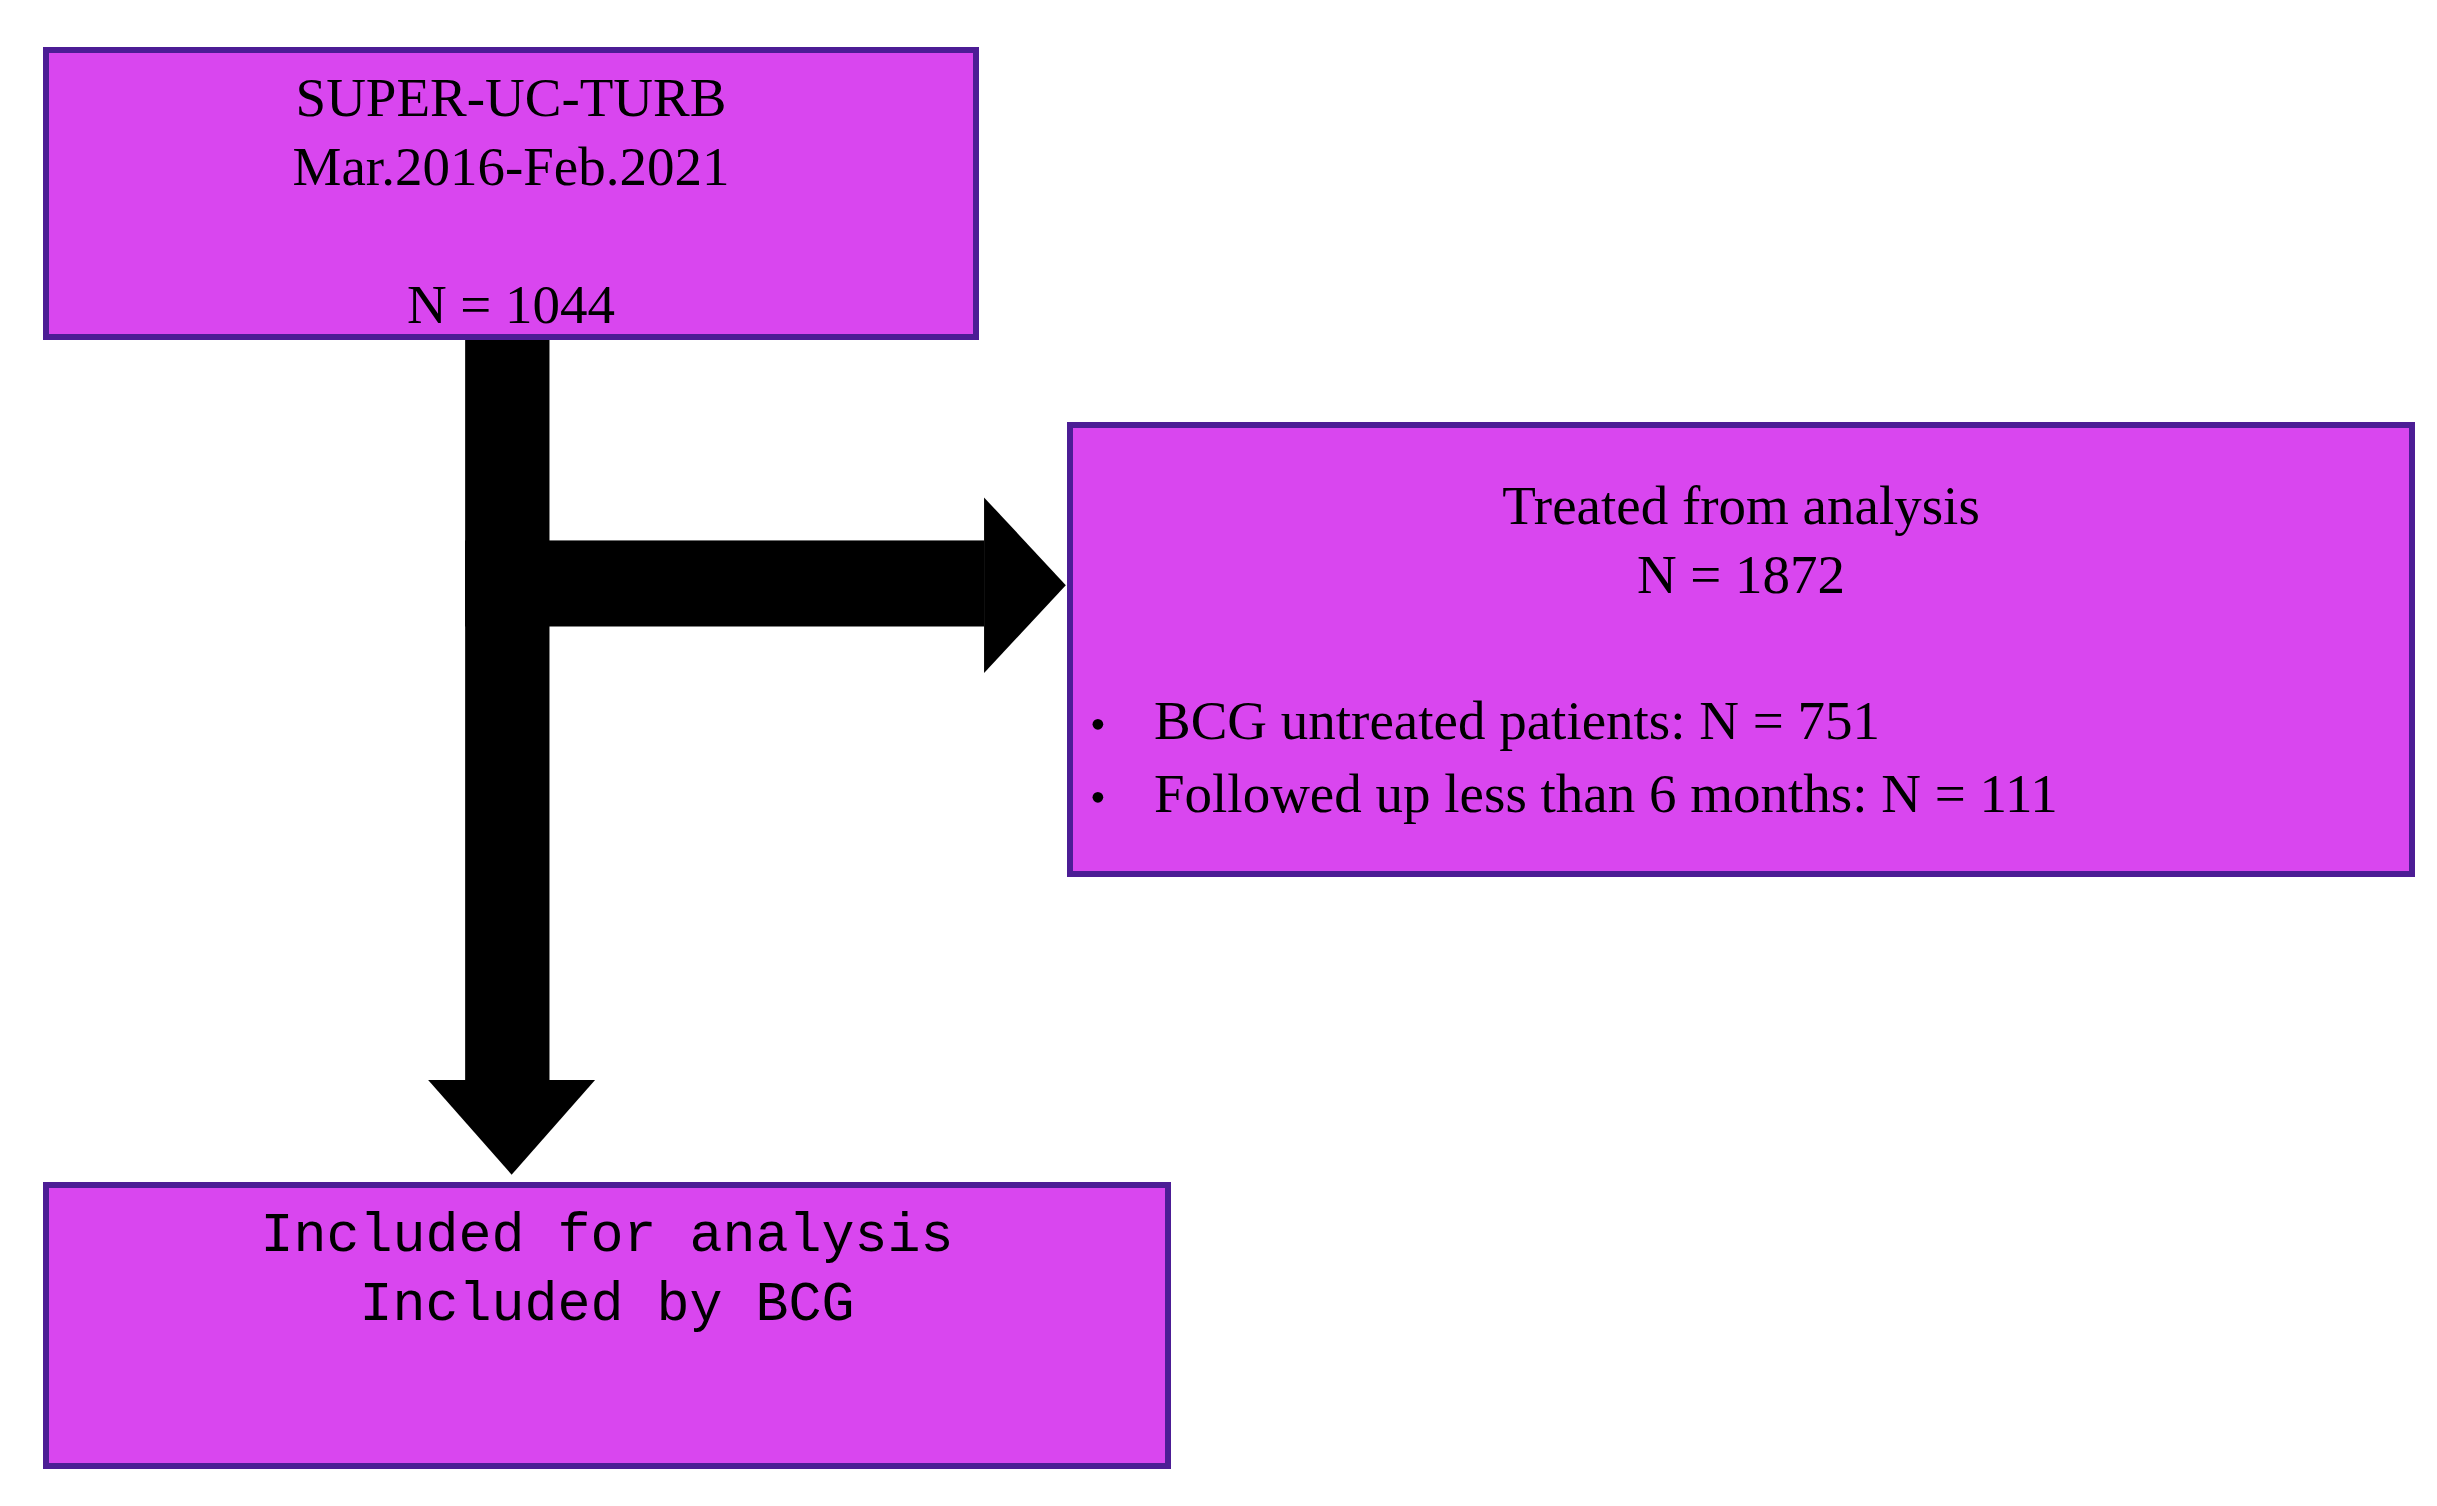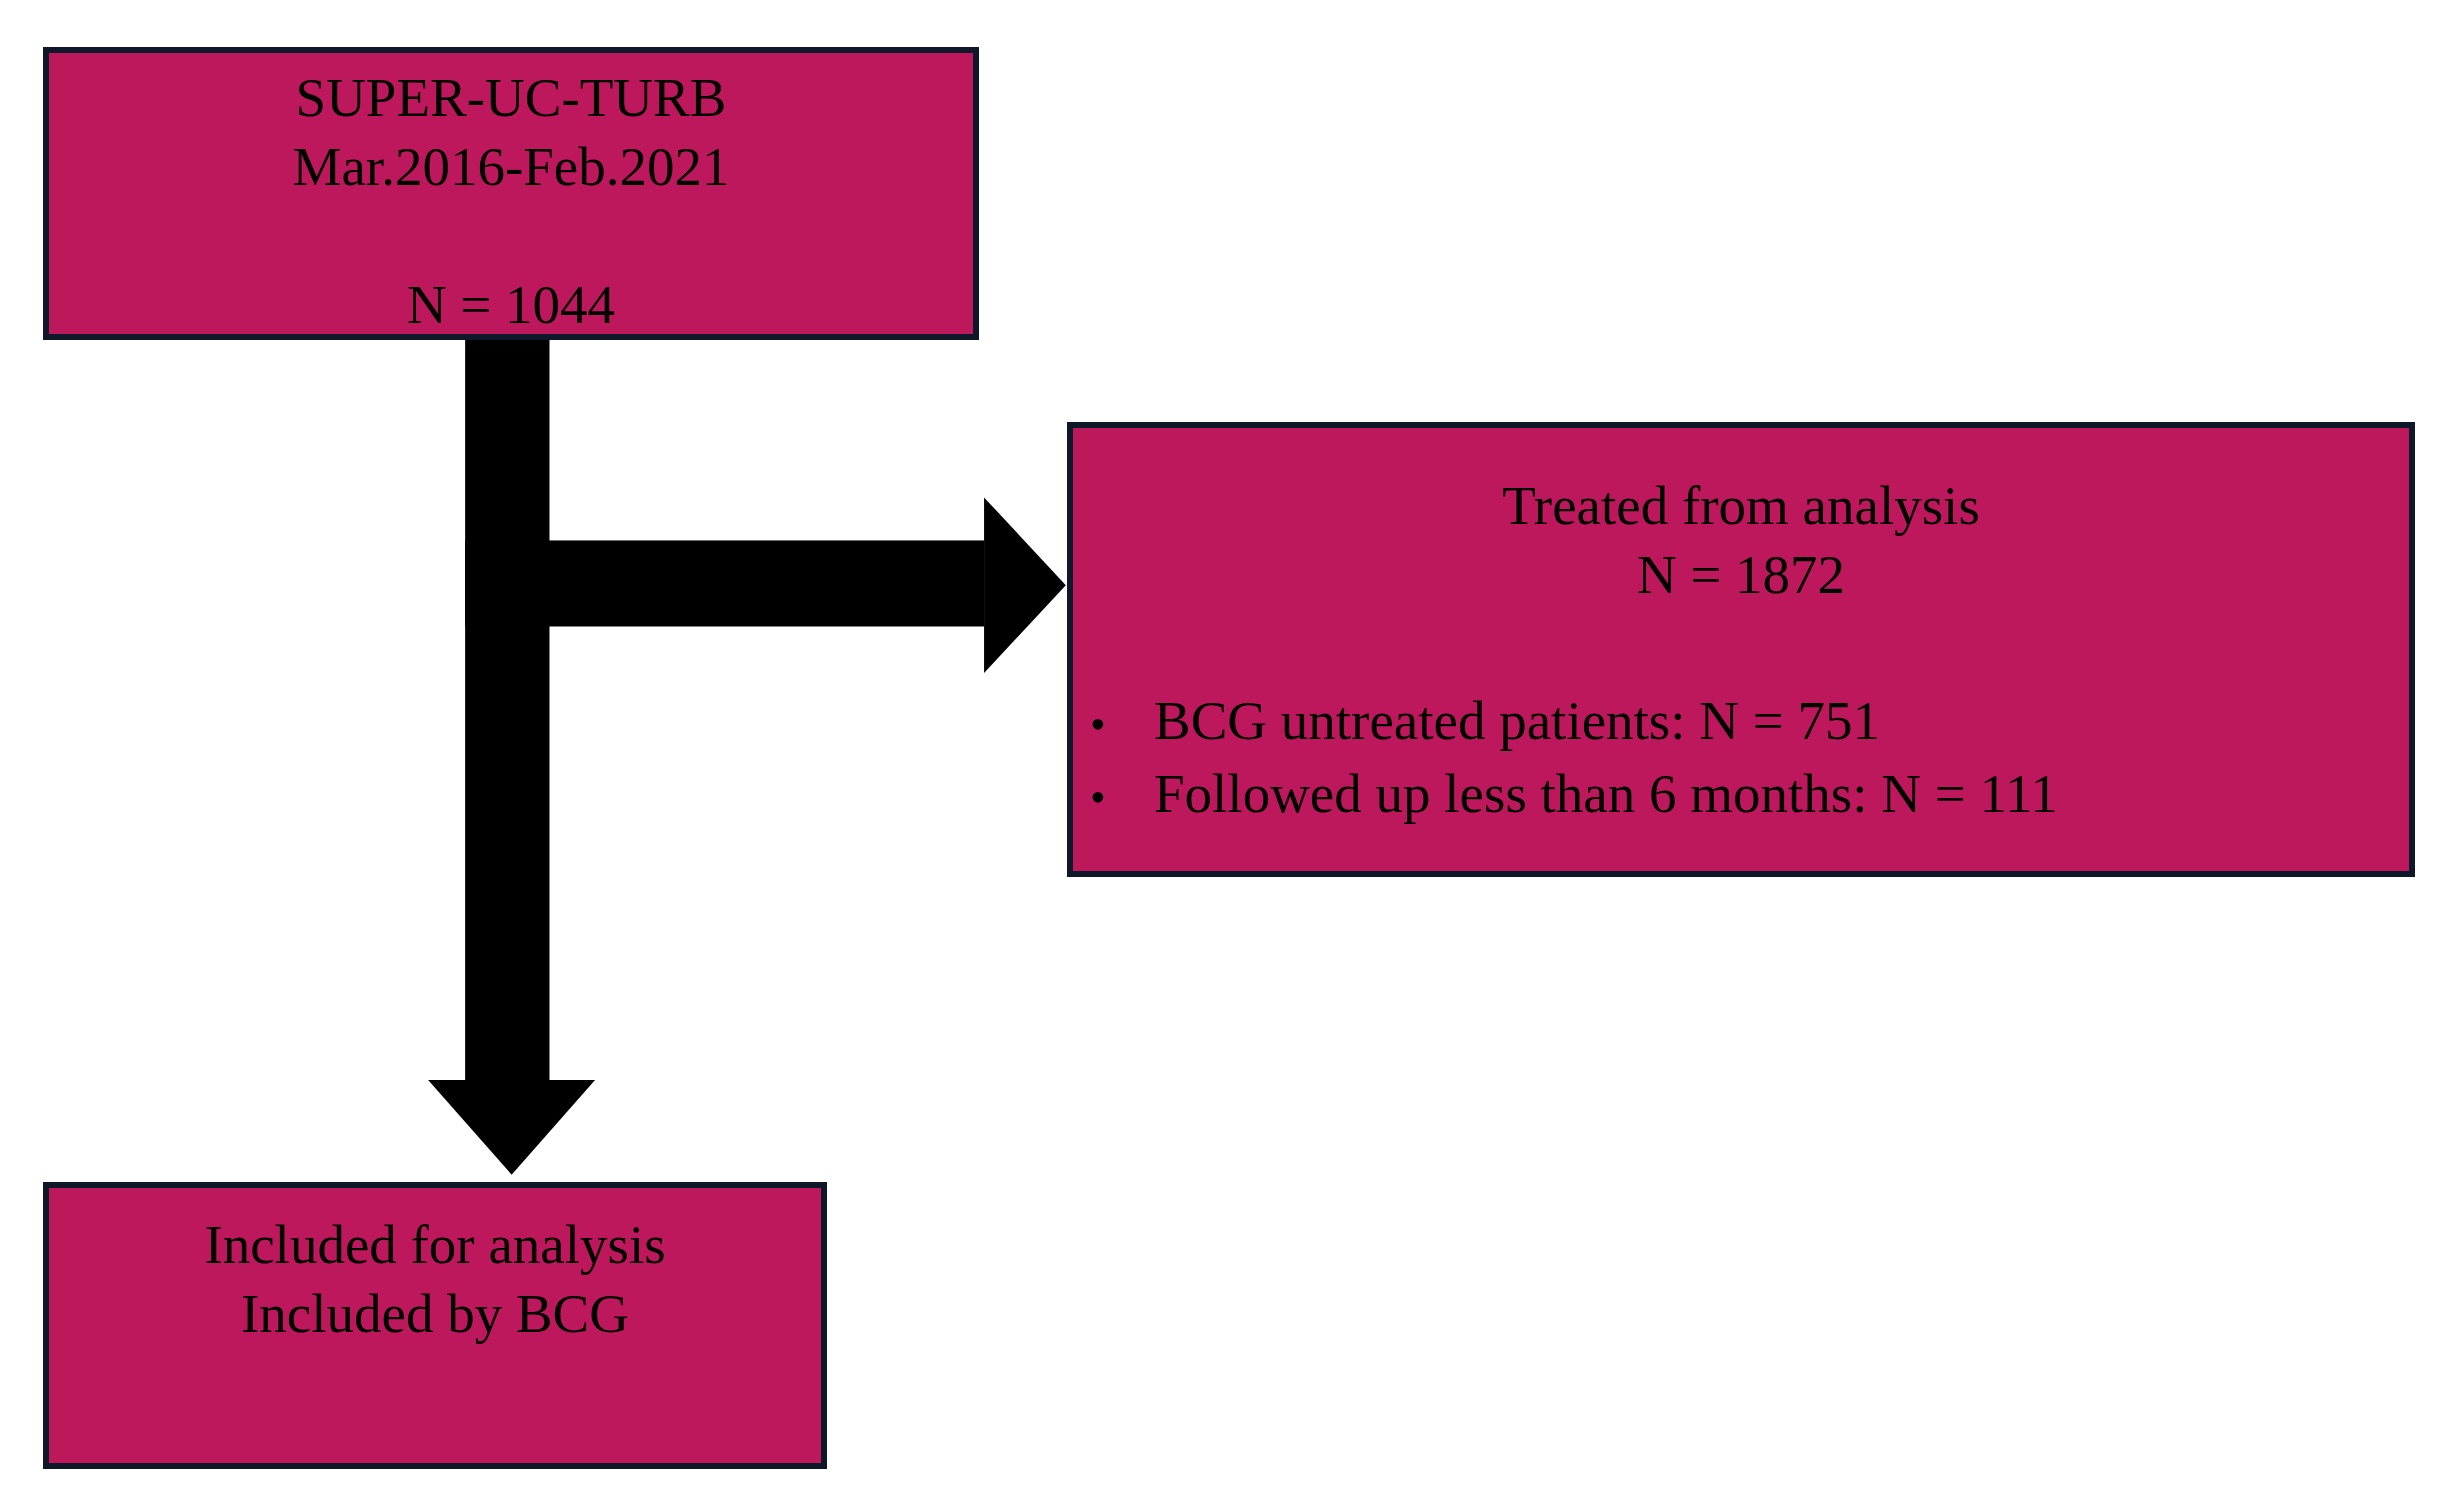--- a/index.html
+++ b/index.html
@@ -11,22 +11,22 @@
     position: relative;
     width: 2438px;
     height: 1506px;
     background: #ffffff;
     font-family: "Liberation Serif", serif;
     color: #000000;
     overflow: hidden;
   }
   .flow-box {
     position: absolute;
-    border: 6px solid #0f172a;
-    background: #be185d;
+    border: 6px solid #4c1d95;
+    background: #d946ef;
     box-sizing: border-box;
     font-size: 55px;
     line-height: 69px;
   }
   #enrollment-box {
     left: 43px;
     top: 47px;
     width: 936px;
     height: 293px;
     text-align: center;
@@ -35,24 +35,25 @@
   #excluded-box {
     left: 1067px;
     top: 422px;
     width: 1348px;
     height: 455px;
     padding-top: 43px;
   }
   #included-box {
     left: 43px;
     top: 1182px;
-    width: 784px;
+    width: 1128px;
     height: 287px;
     text-align: center;
-    padding-top: 22px;
+    padding-top: 14px;
+    font-family: Liberation Mono, monospace;
   }
   .center-line {
     text-align: center;
   }
   .blank-line {
     height: 69px;
   }
   .blank-line-lg {
     height: 77px;
   }

